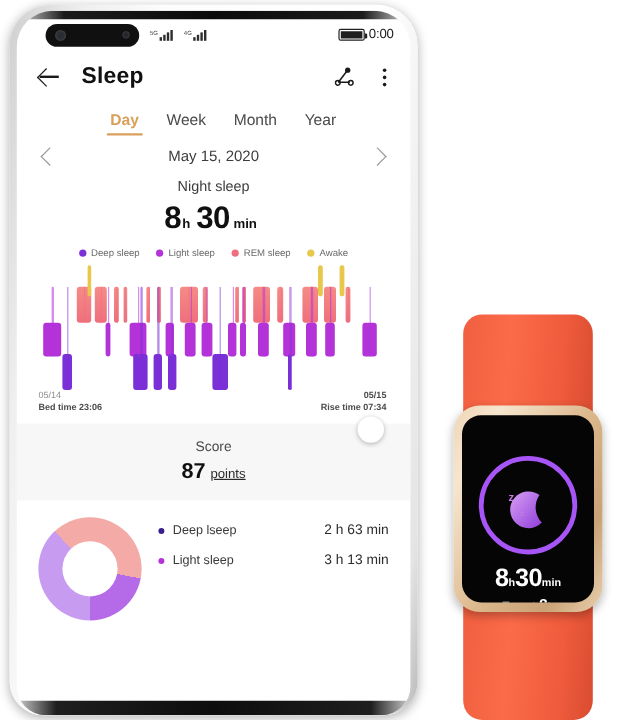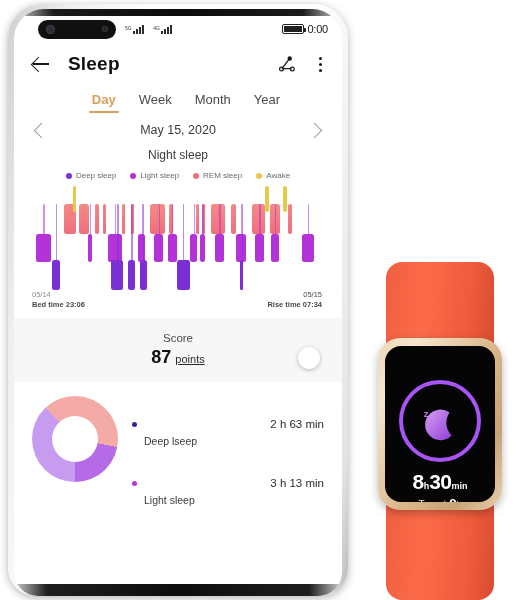--- a/index.html
+++ b/index.html
@@ -143,21 +143,21 @@
   #chart-wrap { position:relative; margin-top:6px; height:108px; padding: 0 16px; }
   #chart { position:relative; width:100%; height:100%; }
   .seg { position:absolute; border-radius:2.5px; }
 
   
   #chart-footer { position:relative; height:28px; padding: 0 18px; margin-top:-4px; }
   #bedtime-block { position:absolute; left:18px; top:0; }
   #risetime-block { position:absolute; right:20px; top:0; text-align:right; }
   .cf-date { font-size:7.5px; color:#8e8e8e; }
   .cf-time { font-size:7.5px; color:#4a4a4a; font-weight:bold; margin-top:1px; }
-  #risetime-block .cf-date { color:#4a4a4a; font-weight:normal; }
+  #risetime-block .cf-date { color:#4a4a4a; font-weight:bold; }
 
   #fab {
     position:absolute; right:22px; top:338px;
     width:22px; height:22px; border-radius:50%;
     background:#ffffff; box-shadow:0 1px 4px rgba(0,0,0,.28);
     z-index:5; cursor:pointer;
   }
 
   
   #score-section { background:#f7f7f7; padding: 14px 0 14px 0; text-align:center; }
@@ -174,21 +174,21 @@
   
   #stats-section { display:flex; align-items:flex-start; padding: 14px 18px 0 18px; gap:14px; }
   #donut { width:86px; height:86px; flex:0 0 86px; position:relative; }
   #donut .hole {
     position:absolute; left:50%; top:50%; transform:translate(-50%,-50%);
     width:46px; height:46px; border-radius:50%; background:#fff;
   }
   #stats-list { flex:1; padding-top:5px; }
   .stat-row { display:flex; align-items:center; margin-bottom:13px; }
   .stat-row .dot { width:5px; height:5px; border-radius:50%; margin-right:7px; }
-  .stat-row .name { font-size:10.5px; color:#3a3a3a;margin-top:34px; }
+  .stat-row .name { font-size:10.5px; color:#3a3a3a; }
   .stat-row .val { margin-left:auto; font-size:11.5px; color:#2c2c2c; }
 
   #phone-bottom-bezel {
     position:absolute; bottom:0; left:0; right:0; height:12px;
     background: linear-gradient(90deg,#cfcfcf 0%,#1e1e1e 10%,#0d0d0d 50%,#1e1e1e 90%,#cfcfcf 100%);
     border-radius: 0 0 24px 24px;
   }
 
   
   #watch { position:absolute; left:378px; top:262px; width:124px; height:338px; }
@@ -292,20 +292,23 @@
     </div>
 
     <div id="date-nav">
       <div class="chev left"></div>
       <div id="date-label">May 15, 2020</div>
       <div class="chev right"></div>
     </div>
 
     <div id="night-sleep-label">Night sleep</div>
 
+    <div id="duration-row">
+      <span class="big">8</span><span class="unit">h</span><span class="big">30</span><span class="unit min">min</span>
+    </div>
 
     <div id="legend">
       <div class="legend-item">
         <span class="dot" style="background: rgb(123, 47, 214);"></span>
         <span class="lbl">Deep sleep</span>
       </div>
       <div class="legend-item">
         <span class="dot" style="background: rgb(179, 51, 217);"></span>
         <span class="lbl">Light sleep</span>
       </div>

